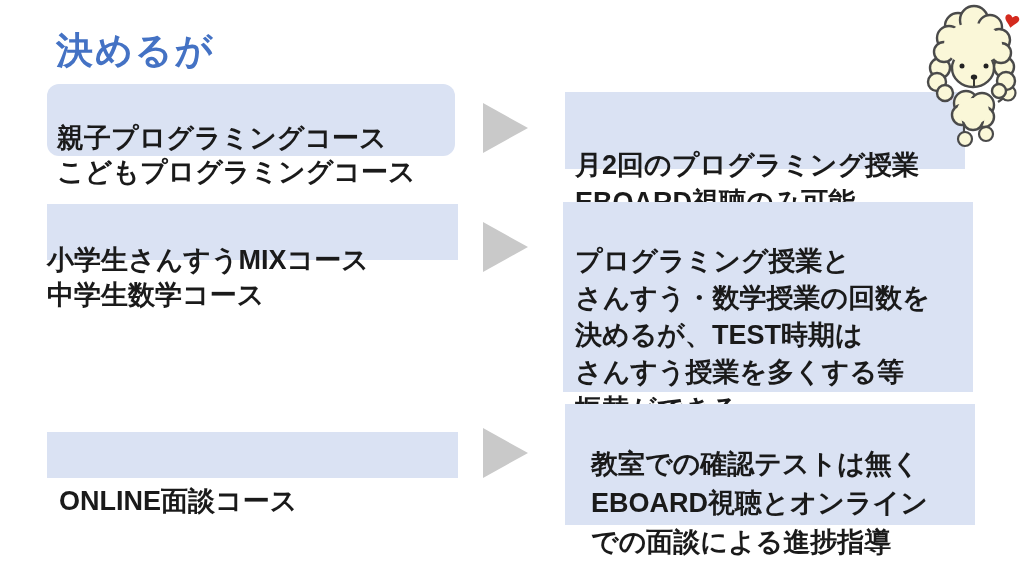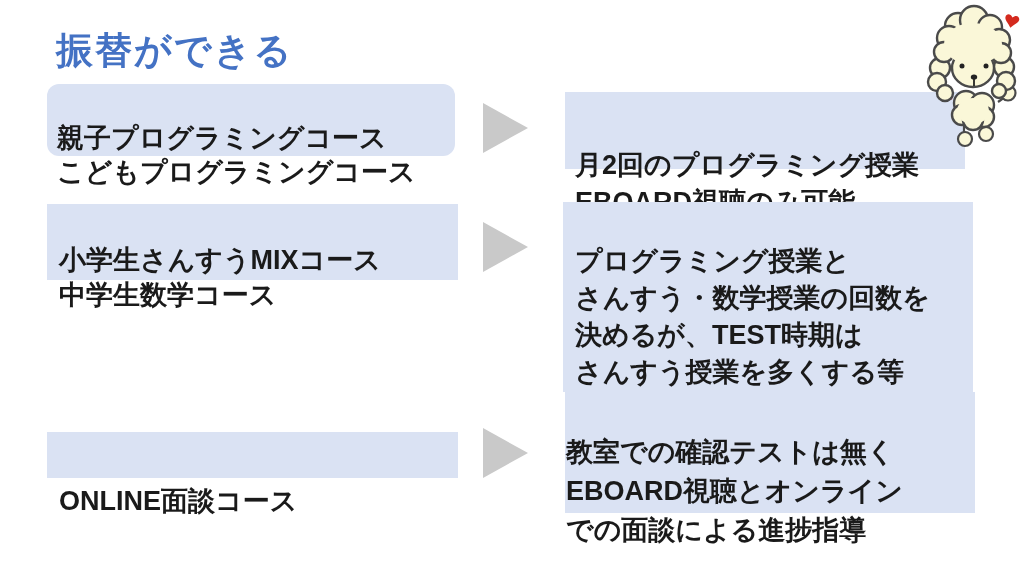--- a/index.html
+++ b/index.html
@@ -35,25 +35,25 @@
     font-weight: 700;
     font-size: 27px;
     white-space: pre-line;
     box-sizing: border-box;
   }
   .box .box-text { white-space: pre-line; }
   
   .r1-left  { left: 47px;  top: 84px;  width: 408px; height: 72px;  line-height: 34px; padding: 3px 0 0 10px; border-radius: 12px; }
   .r1-right { left: 565px; top: 92px;  width: 400px; height: 77px;  line-height: 37px; padding: 18px 0 0 10px; }
   
-  .r2-left  { left: 47px;  top: 204px; width: 411px; height: 76px;  line-height: 35px; padding: 4px 0 0 12px; }
+  .r2-left  { left: 47px;  top: 204px; width: 411px; height: 56px;  line-height: 35px; padding: 4px 0 0 0; }
   .r2-right { left: 563px; top: 202px; width: 410px; height: 190px; line-height: 37px; padding: 4px 0 0 12px; }
   
   .r3-left  { left: 47px;  top: 432px; width: 411px; height: 46px;  line-height: 46px; padding: 0 0 0 12px; }
-  .r3-right { left: 565px; top: 392px; width: 410px; height: 121px; line-height: 39px; padding: 2px 0 0 1px; }
+  .r3-right { left: 565px; top: 404px; width: 410px; height: 121px; line-height: 39px; padding: 2px 0 0 26px; }
 
   .arrow {
     position: absolute;
     width: 0;
     height: 0;
     border-top: 25px solid transparent;
     border-bottom: 25px solid transparent;
     border-left: 45px solid var(--arrow, #c9c9c9);
   }
   .a1 { left: 483px; top: 103px; }
@@ -67,21 +67,21 @@
     width: 122px;
     height: 166px;
     z-index: 5;
   }
 </style>
 </head>
 <body>
 
 <div class="slide">
 
-  <h1 class="title">振替ができる</h1>
+  <h1 class="title">決めるが</h1>
 
   <div class="box r1-left">
     <span class="box-text">親子プログラミングコース
 こどもプログラミングコース</span>
   </div>
   <div class="arrow a1"></div>
   <div class="box r1-right">
     <span class="box-text">月2回のプログラミング授業
 EBOARD視聴のみ可能</span>
   </div>

